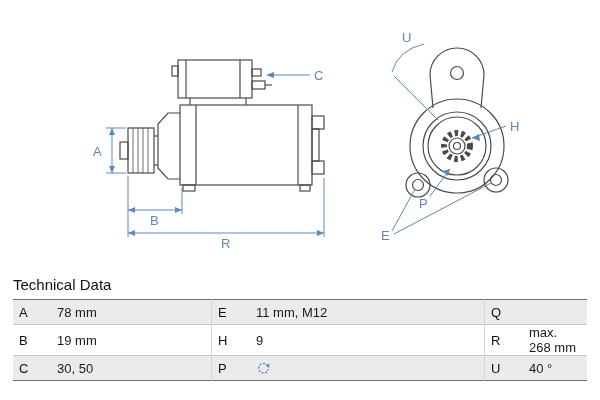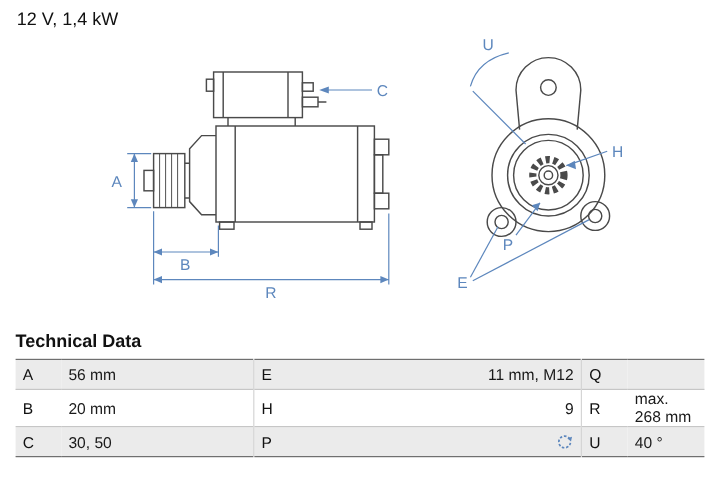--- a/index.html
+++ b/index.html
@@ -3,39 +3,38 @@
 <meta charset="utf-8">
 <style>
   html,body{margin:0;padding:0;background:#fff;}
   .page{
     position:relative;width:600px;height:400px;background:#ffffff;overflow:hidden;
     font-family:"Liberation Sans","DejaVu Sans",sans-serif;color:#1a1a1a;
   }
   .spec{position:absolute;left:14px;top:8px;font-size:15px;color:#111;}
   .drawing{position:absolute;left:0;top:28px;}
   .tech{position:absolute;left:13px;right:13px;top:276px;}
-  .tech h2{font-size:15px;font-weight:bold;margin:0 0 6px 0;color:#111;}
+  .tech h2{font-size:15px;font-weight:normal;margin:0 0 6px 0;color:#111;}
   table.tdata{width:100%;border-collapse:collapse;font-size:13px;
     border-top:1px solid #6f6f6f;border-bottom:1px solid #6f6f6f;}
   table.tdata td{height:24px;padding:0 6px;vertical-align:middle;}
   table.tdata tr.shaded td{background:#ebebeb;}
   table.tdata tr.plain td{background:#ffffff;}
   table.tdata tr + tr td{border-top:1px solid #c6c6c6;}
   td.k{width:26px;color:#111;}
   td.v1{width:148px;}
-  td.v2{width:222px;text-align:right;}
+  td.v2{width:222px;}
   td.gs{border-left:1px solid #d5d5d5;}
   .rot-icon{display:inline-block;width:15px;height:15px;vertical-align:middle;}
 </style>
 </head>
 <body>
 
 <div class="page">
 
-  <div class="spec">12 V, 1,4 kW</div>
 
   <svg class="drawing" width="600" height="232" viewBox="0 0 600 232" xmlns="http://www.w3.org/2000/svg">
 
     <g stroke="#4a4a4a" stroke-width="1.2" fill="none">
 
       <g>
         <rect x="178" y="32" width="74" height="38"></rect>
         <line x1="186" y1="32" x2="186" y2="70"></line>
         <line x1="240" y1="32" x2="240" y2="70"></line>
         <rect x="172" y="38" width="6" height="10"></rect>
@@ -142,29 +141,29 @@
       <text x="381" y="212">E</text>
     </g>
   </svg>
 
   <div class="tech">
     <h2>Technical Data</h2>
     <table class="tdata">
       <tbody>
           <tr class="shaded">
         <td class="k">A</td>
-        <td class="v1">56 mm</td>
+        <td class="v1">78 mm</td>
         <td class="k gs">E</td>
         <td class="v2">11 mm, M12</td>
         <td class="k gs">Q</td>
         <td class="v3"></td>
       </tr>
       <tr class="plain">
         <td class="k">B</td>
-        <td class="v1">20 mm</td>
+        <td class="v1">19 mm</td>
         <td class="k gs">H</td>
         <td class="v2">9</td>
         <td class="k gs">R</td>
         <td class="v3">max. 268 mm</td>
       </tr>
       <tr class="shaded">
         <td class="k">C</td>
         <td class="v1">30, 50</td>
         <td class="k gs">P</td>
         <td class="v2">

